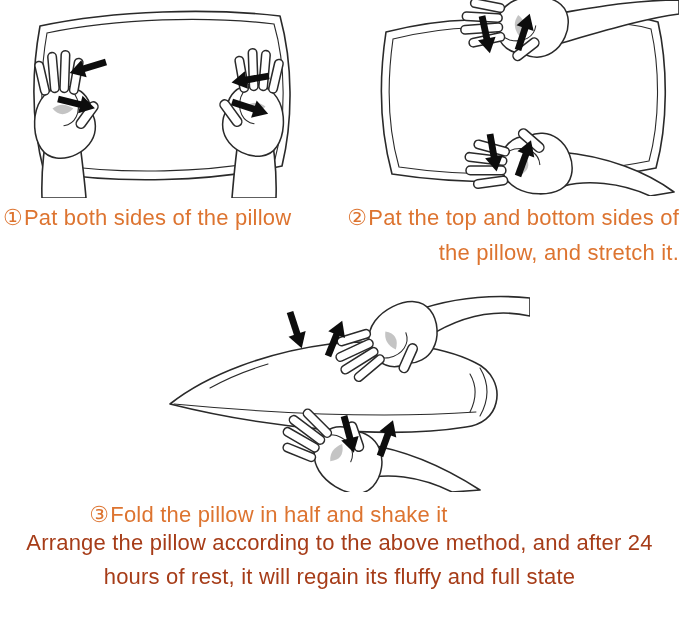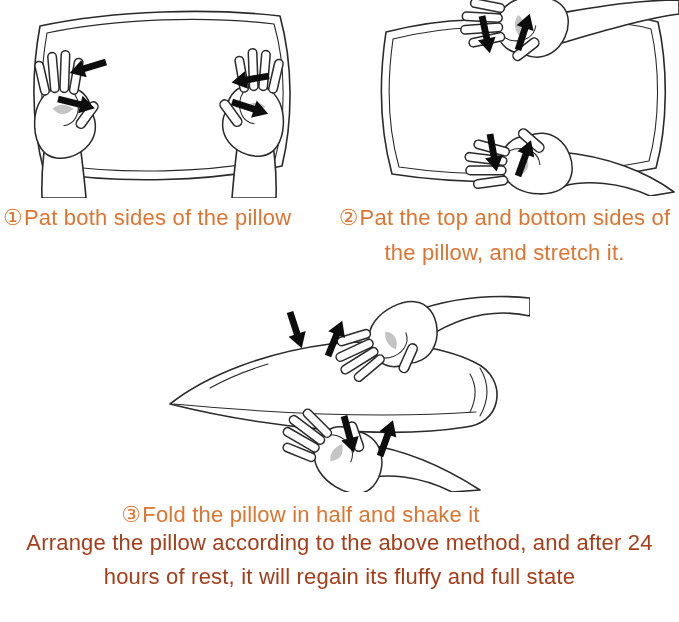--- a/index.html
+++ b/index.html
@@ -15,22 +15,22 @@
   .skin  { fill:#ffffff; stroke:var(--line-art,#2a2a2a); stroke-width:1.6; stroke-linejoin:round; stroke-linecap:round; }
   .line  { fill:none;   stroke:var(--line-art,#2a2a2a); stroke-width:1.1; stroke-linecap:round; }
   .shade { fill:#b5b5b5; stroke:none; opacity:.8; }
   .arrow-use { fill:var(--arrow,#0d0d0d); stroke:none; }
 
   .caption {
     position:absolute; color:var(--caption,#dd7430);
     font-size:22px; line-height:35px; letter-spacing:.2px;
   }
   .cap1 { left:3px;   top:200px; width:330px; text-align:left; }
-  .cap2 { left:330px; top:200px; width:349px; text-align:center; }
-  .cap3 { left:0px;   top:497px; width:537px; text-align:center;margin-left:32px; }
+  .cap2 { left:330px; top:200px; width:349px; text-align:right; }
+  .cap3 { left:0px;   top:497px; width:537px; text-align:center; }
   .caption .marker { margin-right:1px; }
 
   .footer {
     position:absolute; left:0; right:0; top:526px; margin:0 auto; width:668px;
     color:var(--footer,#a63c18); font-size:22px; line-height:34px;
     text-align:center; letter-spacing:.2px;
   }
 </style>
 </head>
 <body>

